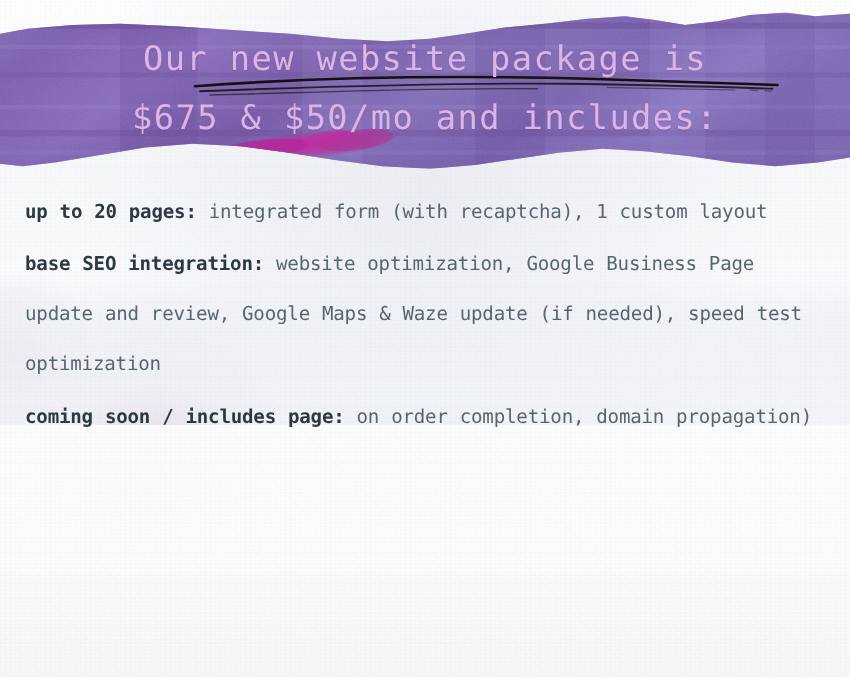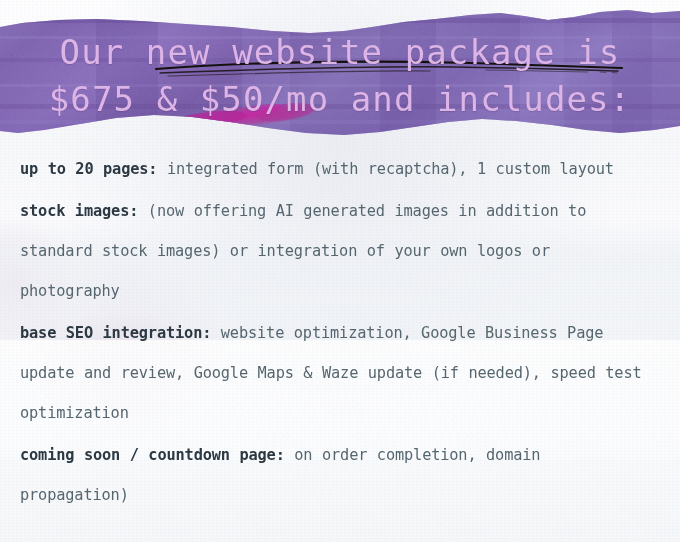--- a/index.html
+++ b/index.html
@@ -57,21 +57,21 @@
     height: 145px;
     z-index: 4;
     pointer-events: none;
   }
   .title-line {
     position: absolute;
     width: 680px;
     text-align: center;
     color: #ddb4e6;
     font-family: "DejaVu Sans Mono", "Liberation Mono", monospace;
-    font-size: 34px;
+    font-size: 27px;
     letter-spacing: 1.1px;
     white-space: nowrap;
     text-shadow: 0 1px 1px rgba(70,40,100,0.22);
   }
   #title-line-1 { top: 32px; }
   #title-line-2 { top: 79px; }
 
   
   #content {
     position: absolute;
@@ -208,25 +208,22 @@
   <div class="title-line" id="title-line-1">Our new website package is</div>
   <div class="title-line" id="title-line-2">$675 &amp; $50/mo and includes:</div>
 </div>
 
 <div id="content">
 
   <div class="item" id="item-0">
     <p><span class="lead">up to 20 pages:</span><span class="detail"> integrated form (with recaptcha), 1 custom layout</span></p>
   </div>
 
-  <div class="item" id="item-1">
-    <p><span class="lead">stock images:</span><span class="detail"> (now offering AI generated images in addition to standard stock images) or integration of your own logos or photography</span></p>
-  </div>
 
   <div class="item" id="item-2">
     <p><span class="lead">base SEO integration:</span><span class="detail"> website optimization, Google Business Page update and review, Google Maps &amp; Waze update (if needed), speed test optimization</span></p>
   </div>
 
   <div class="item" id="item-3">
-    <p><span class="lead">coming soon / countdown page:</span><span class="detail"> on order completion, domain propagation)</span></p>
+    <p><span class="lead">coming soon / includes page:</span><span class="detail"> on order completion, domain propagation)</span></p>
   </div>
 
 </div>
 
 </body></html>

